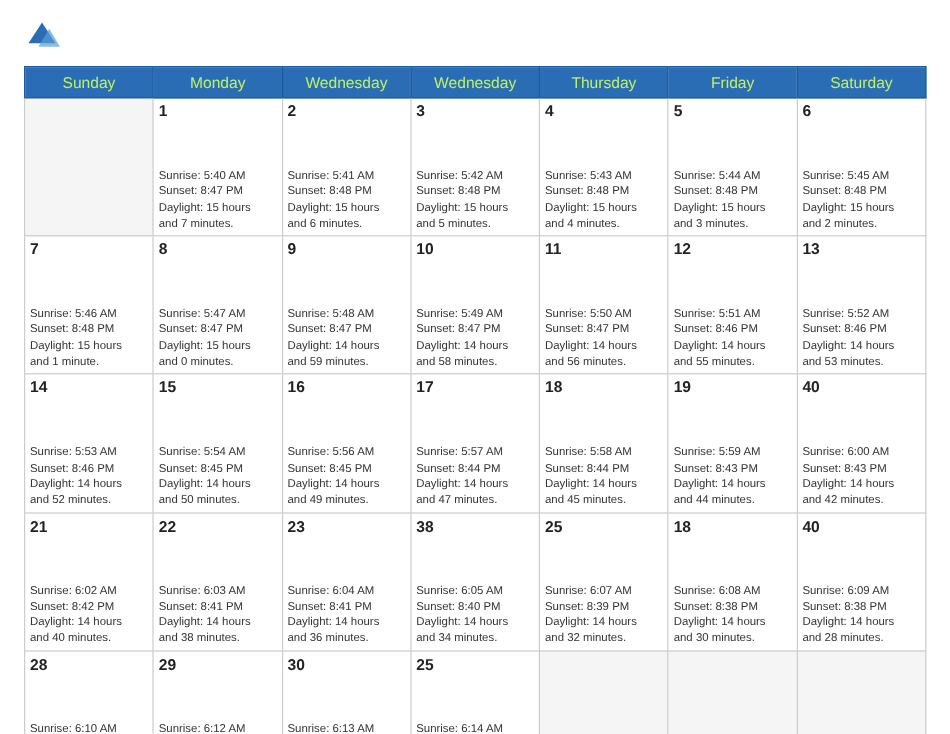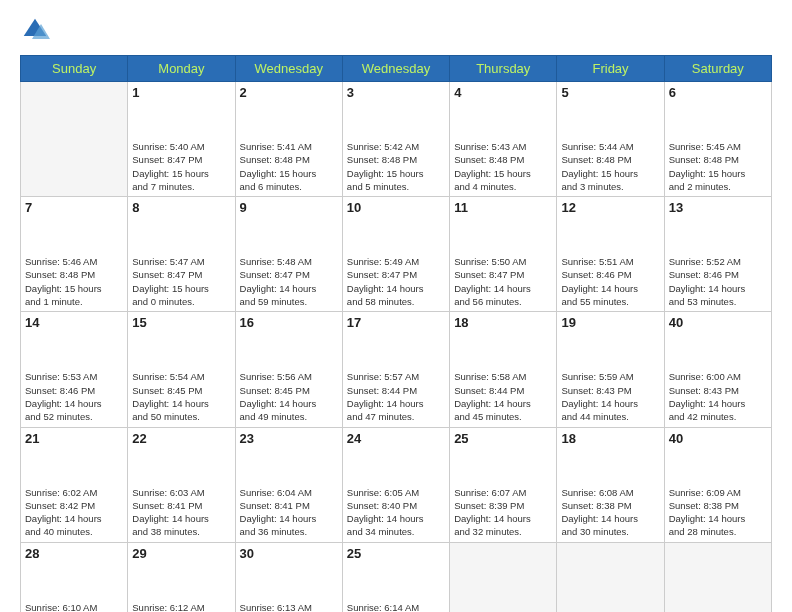--- a/index.html
+++ b/index.html
@@ -221,21 +221,21 @@
           </td>
           <td>
             <span class="day-num">22</span>
             <div class="day-info">Sunrise: 6:03 AM<br>Sunset: 8:41 PM<br>Daylight: 14 hours<br>and 38 minutes.</div>
           </td>
           <td>
             <span class="day-num">23</span>
             <div class="day-info">Sunrise: 6:04 AM<br>Sunset: 8:41 PM<br>Daylight: 14 hours<br>and 36 minutes.</div>
           </td>
           <td>
-            <span class="day-num">24</span>
+            <span class="day-num">38</span>
             <div class="day-info">Sunrise: 6:05 AM<br>Sunset: 8:40 PM<br>Daylight: 14 hours<br>and 34 minutes.</div>
           </td>
           <td>
             <span class="day-num">25</span>
             <div class="day-info">Sunrise: 6:07 AM<br>Sunset: 8:39 PM<br>Daylight: 14 hours<br>and 32 minutes.</div>
           </td>
           <td>
             <span class="day-num">18</span>
             <div class="day-info">Sunrise: 6:08 AM<br>Sunset: 8:38 PM<br>Daylight: 14 hours<br>and 30 minutes.</div>
           </td>

